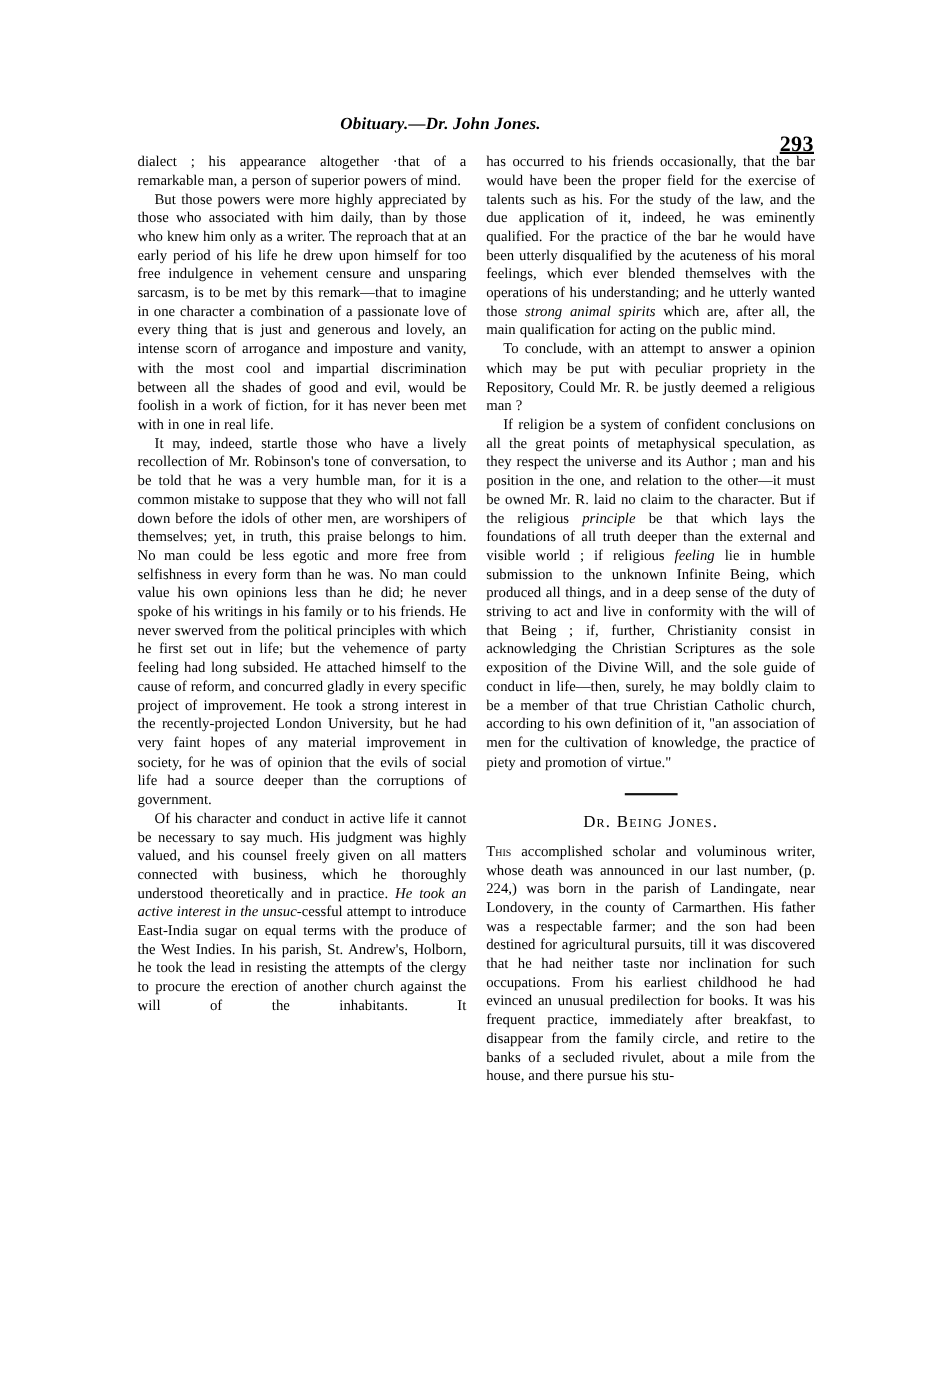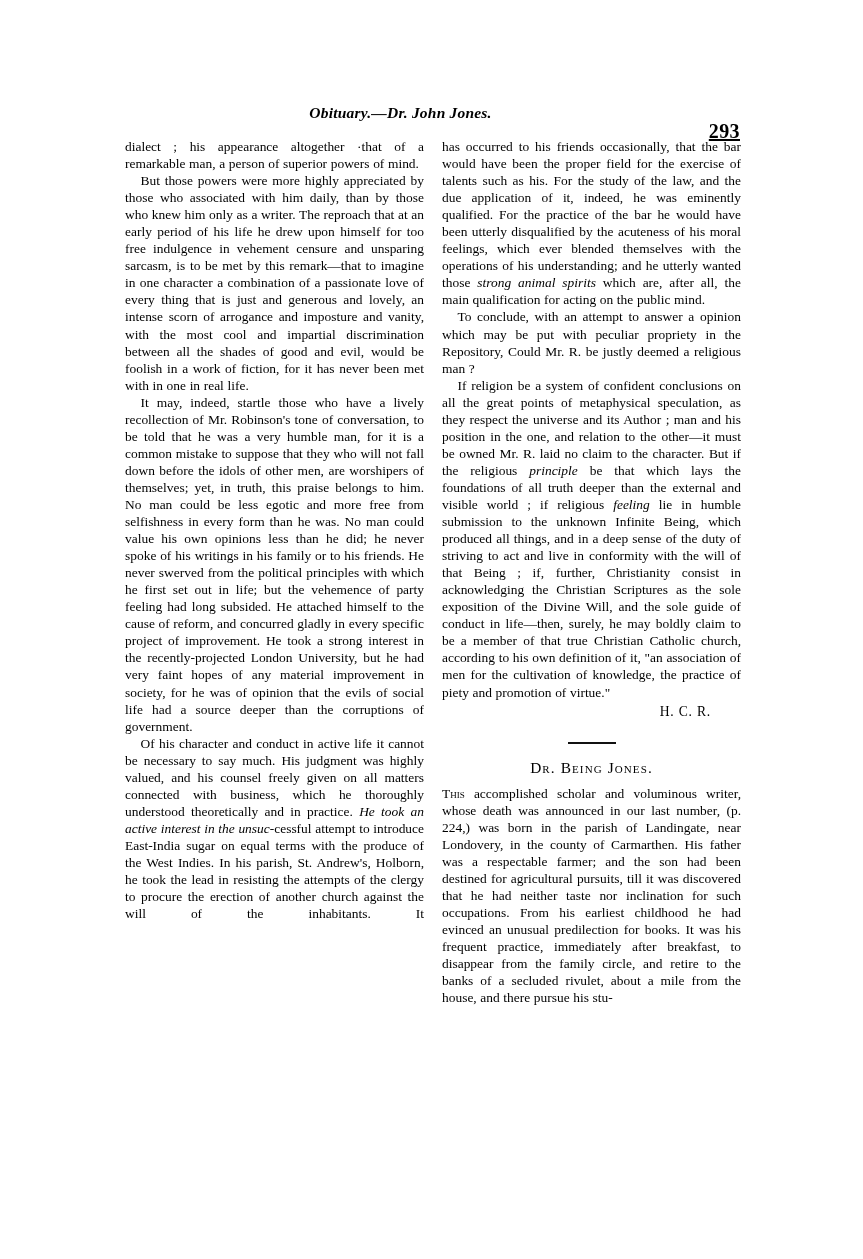--- a/index.html
+++ b/index.html
@@ -147,21 +147,20 @@
     </div>
 
     <div class="col">
 
       <p class="para noindent"><span>has occurred to his friends occasionally, that the bar would have been the proper field for the exercise of talents such as his. For the study of the law, and the due application of it, indeed, he was eminently qualified. For the practice of the bar he would have been utterly disqualified by the acuteness of his moral feelings, which ever blended themselves with the operations of his understanding; and he utterly wanted those </span><i class="it">strong animal spirits</i><span> which are, after all, the main qualification for acting on the public mind.</span></p>
 
       <p class="para">To conclude, with an attempt to answer a opinion which may be put with peculiar propriety in the Repository, Could Mr. R. be justly deemed a religious man ?</p>
 
       <p class="para"><span>If religion be a system of confident conclusions on all the great points of metaphysical speculation, as they respect the universe and its Author ; man and his position in the one, and relation to the other—it must be owned Mr. R. laid no claim to the character. But if the religious </span><i class="it">principle</i><span> be that which lays the foundations of all truth deeper than the external and visible world ; if religious </span><i class="it">feeling</i><span> lie in humble submission to the unknown Infinite Being, which produced all things, and in a deep sense of the duty of striving to act and live in conformity with the will of that Being ; if, further, Christianity consist in acknowledging the Christian Scriptures as the sole exposition of the Divine Will, and the sole guide of conduct in life—then, surely, he may boldly claim to be a member of that true Christian Catholic church, according to his own definition of it, "an association of men for the cultivation of knowledge, the practice of piety and promotion of virtue."</span></p>
 
-      <div class="signature">H. C. R.</div>
 
       <div class="divider-wrap">
         <span class="divider"></span>
       </div>
 
       <h2 class="section-heading"><span class="drop">Dr. Being Jones.</span></h2>
 
       <p class="para noindent"><span class="smallcaps-lead">This</span><span> accomplished scholar and voluminous writer, whose death was announced in our last number, (p. 224,) was born in the parish of Landingate, near Londovery, in the county of Carmarthen. His father was a respectable farmer; and the son had been destined for agricultural pursuits, till it was discovered that he had neither taste nor inclination for such occupations. From his earliest childhood he had evinced an unusual predilection for books. It was his frequent practice, immediately after breakfast, to disappear from the family circle, and retire to the banks of a secluded rivulet, about a mile from the house, and there pursue his stu-</span></p>
 
     </div>

